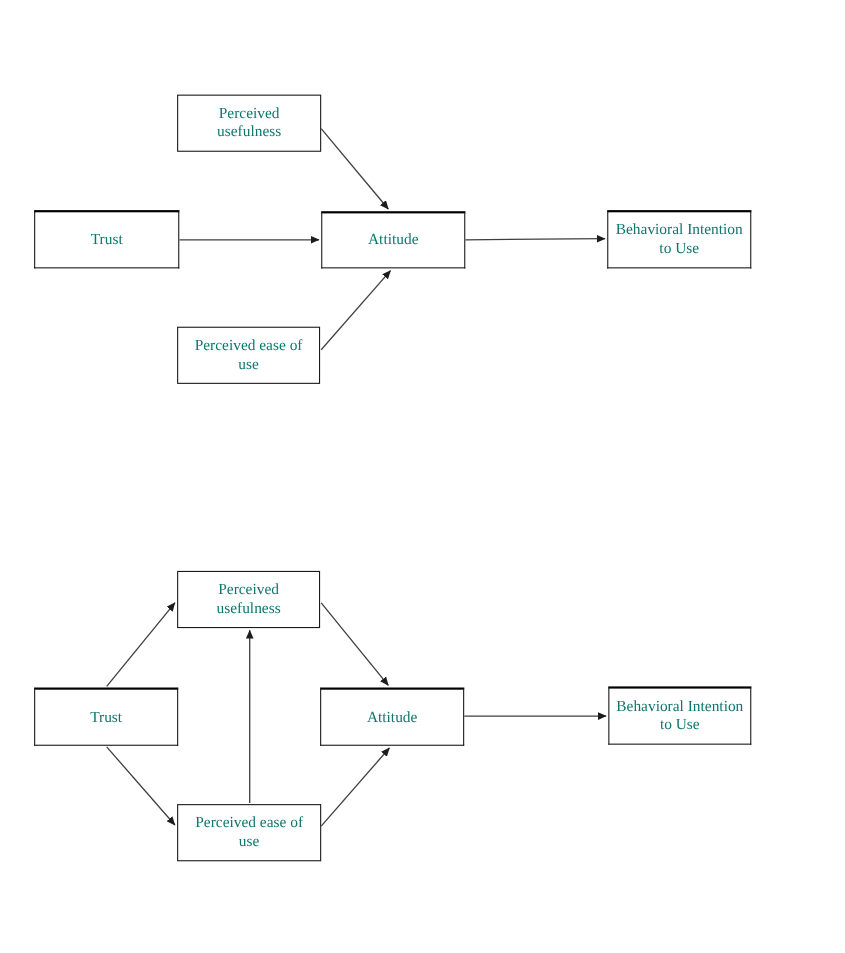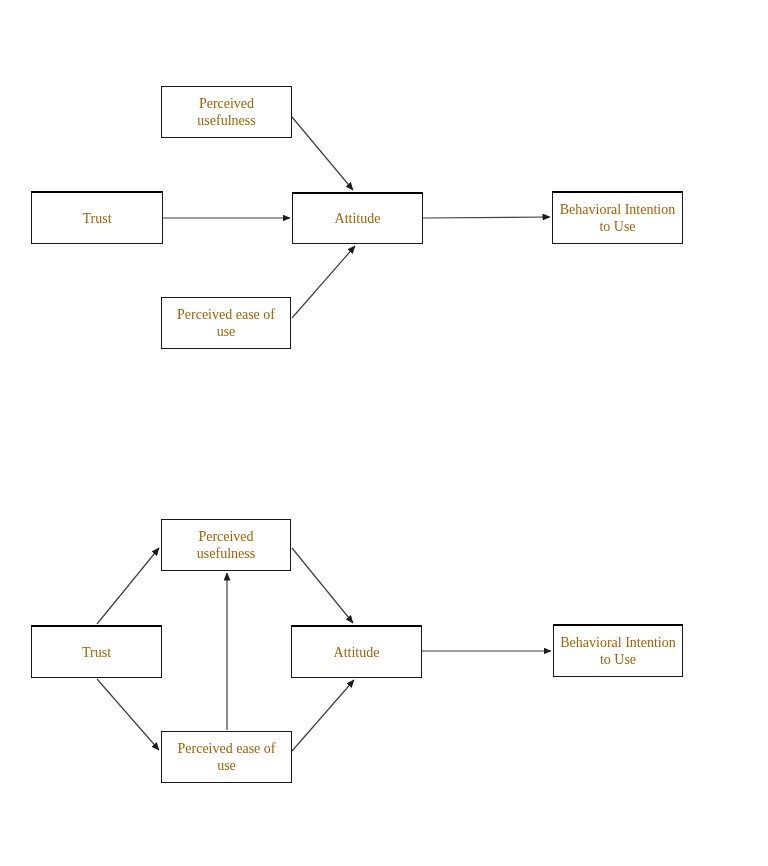--- a/index.html
+++ b/index.html
@@ -34,21 +34,21 @@
     text-align: center;
   }
   .node.mid-row {
     border-top-width: 2.5px;
     border-top-color: #000000;
   }
   .node-label {
     white-space: pre-line;
     font-size: 14px;
     line-height: 17px;
-    color: #a16207;
+    color: #0f766e;
     padding: 0 2px;
   }
 </style>
 </head>
 <body>
 
 <div class="canvas">
 
   <svg class="arrows" viewBox="0 0 768 866" xmlns="http://www.w3.org/2000/svg">
     <defs>

